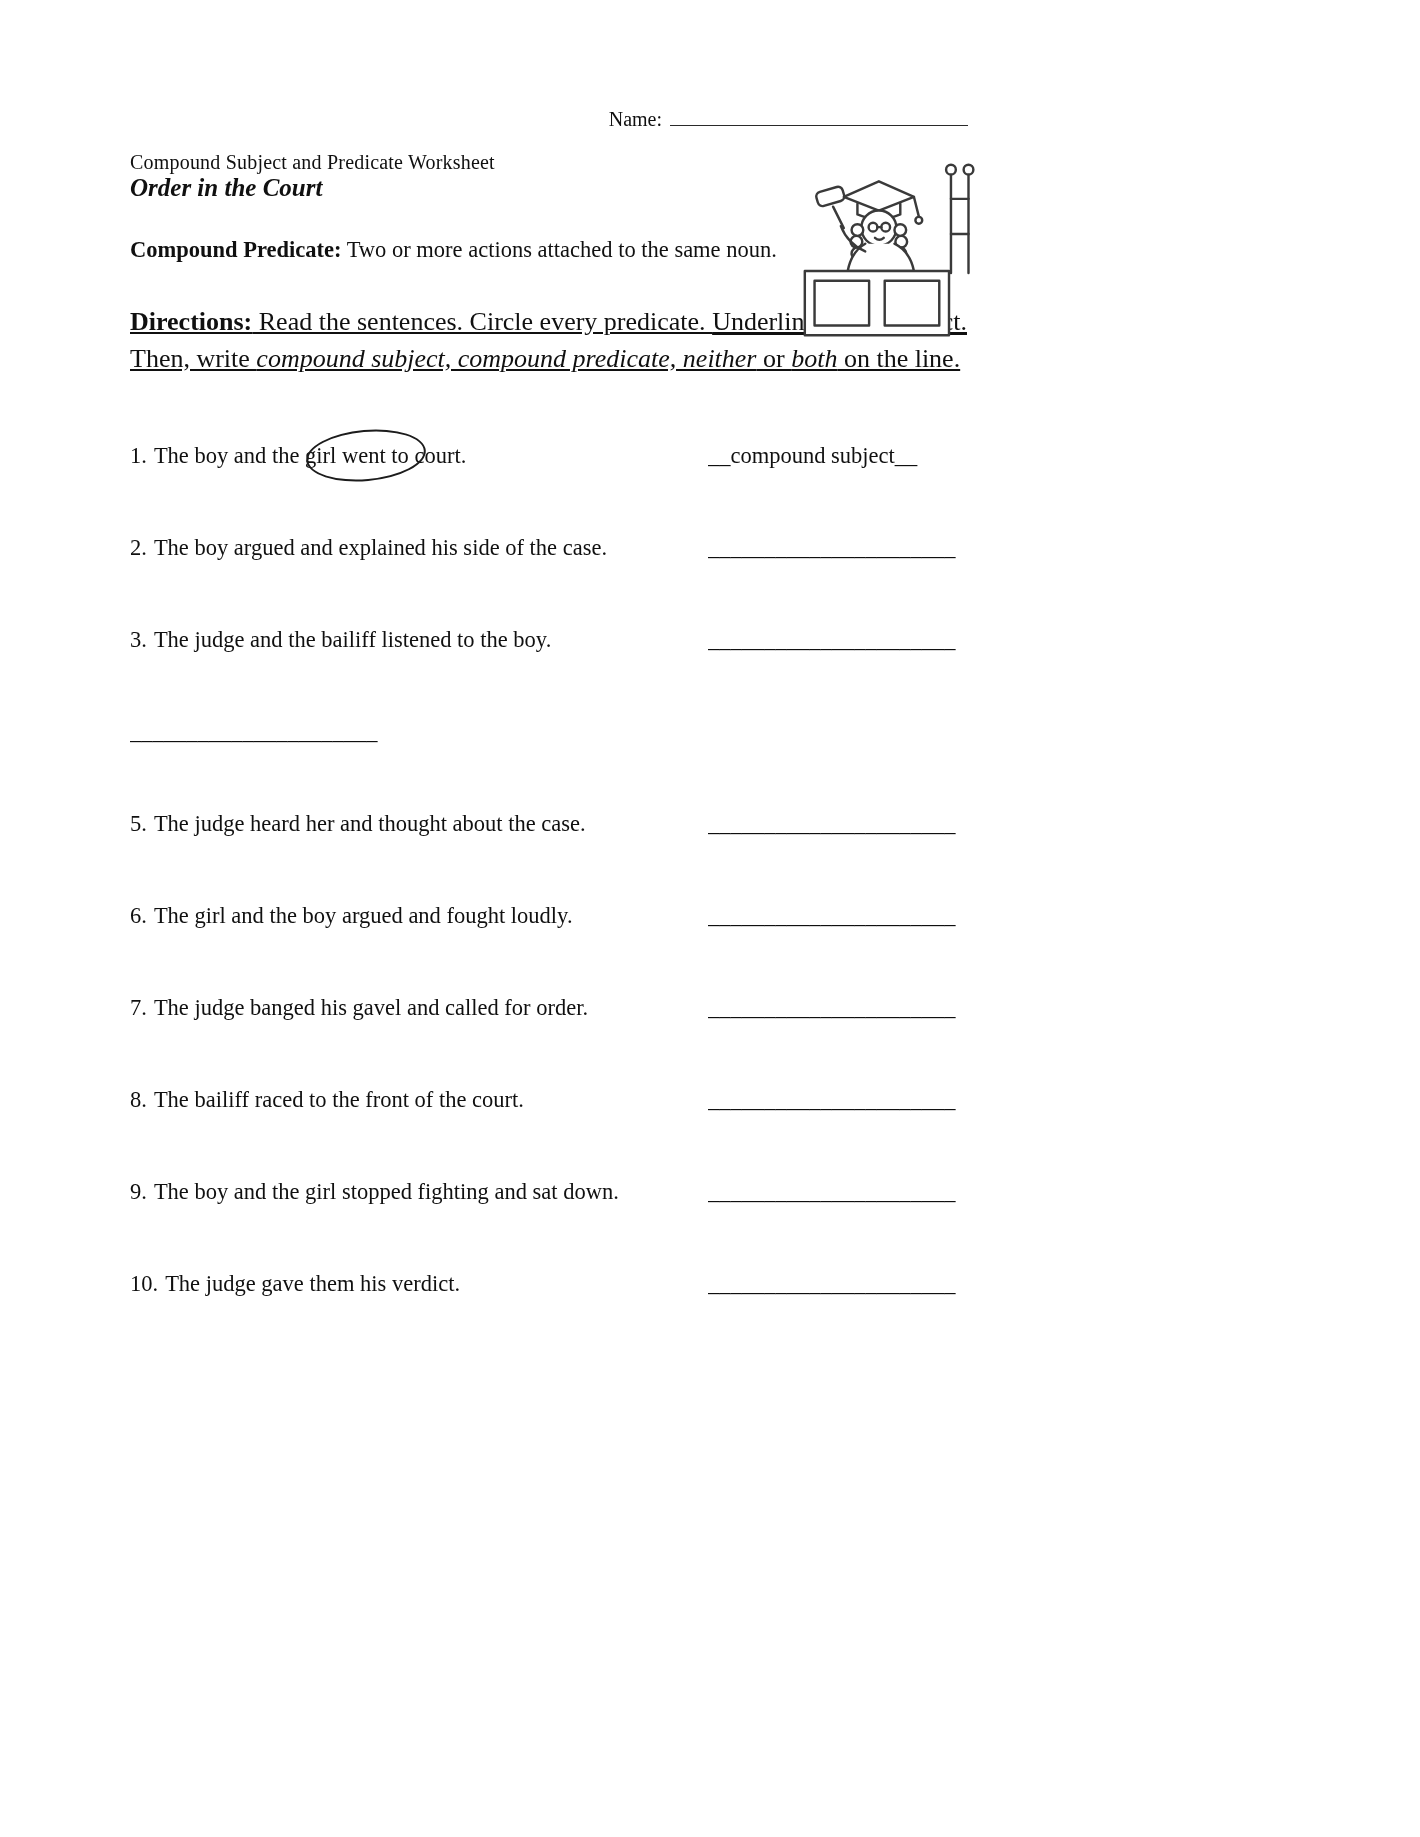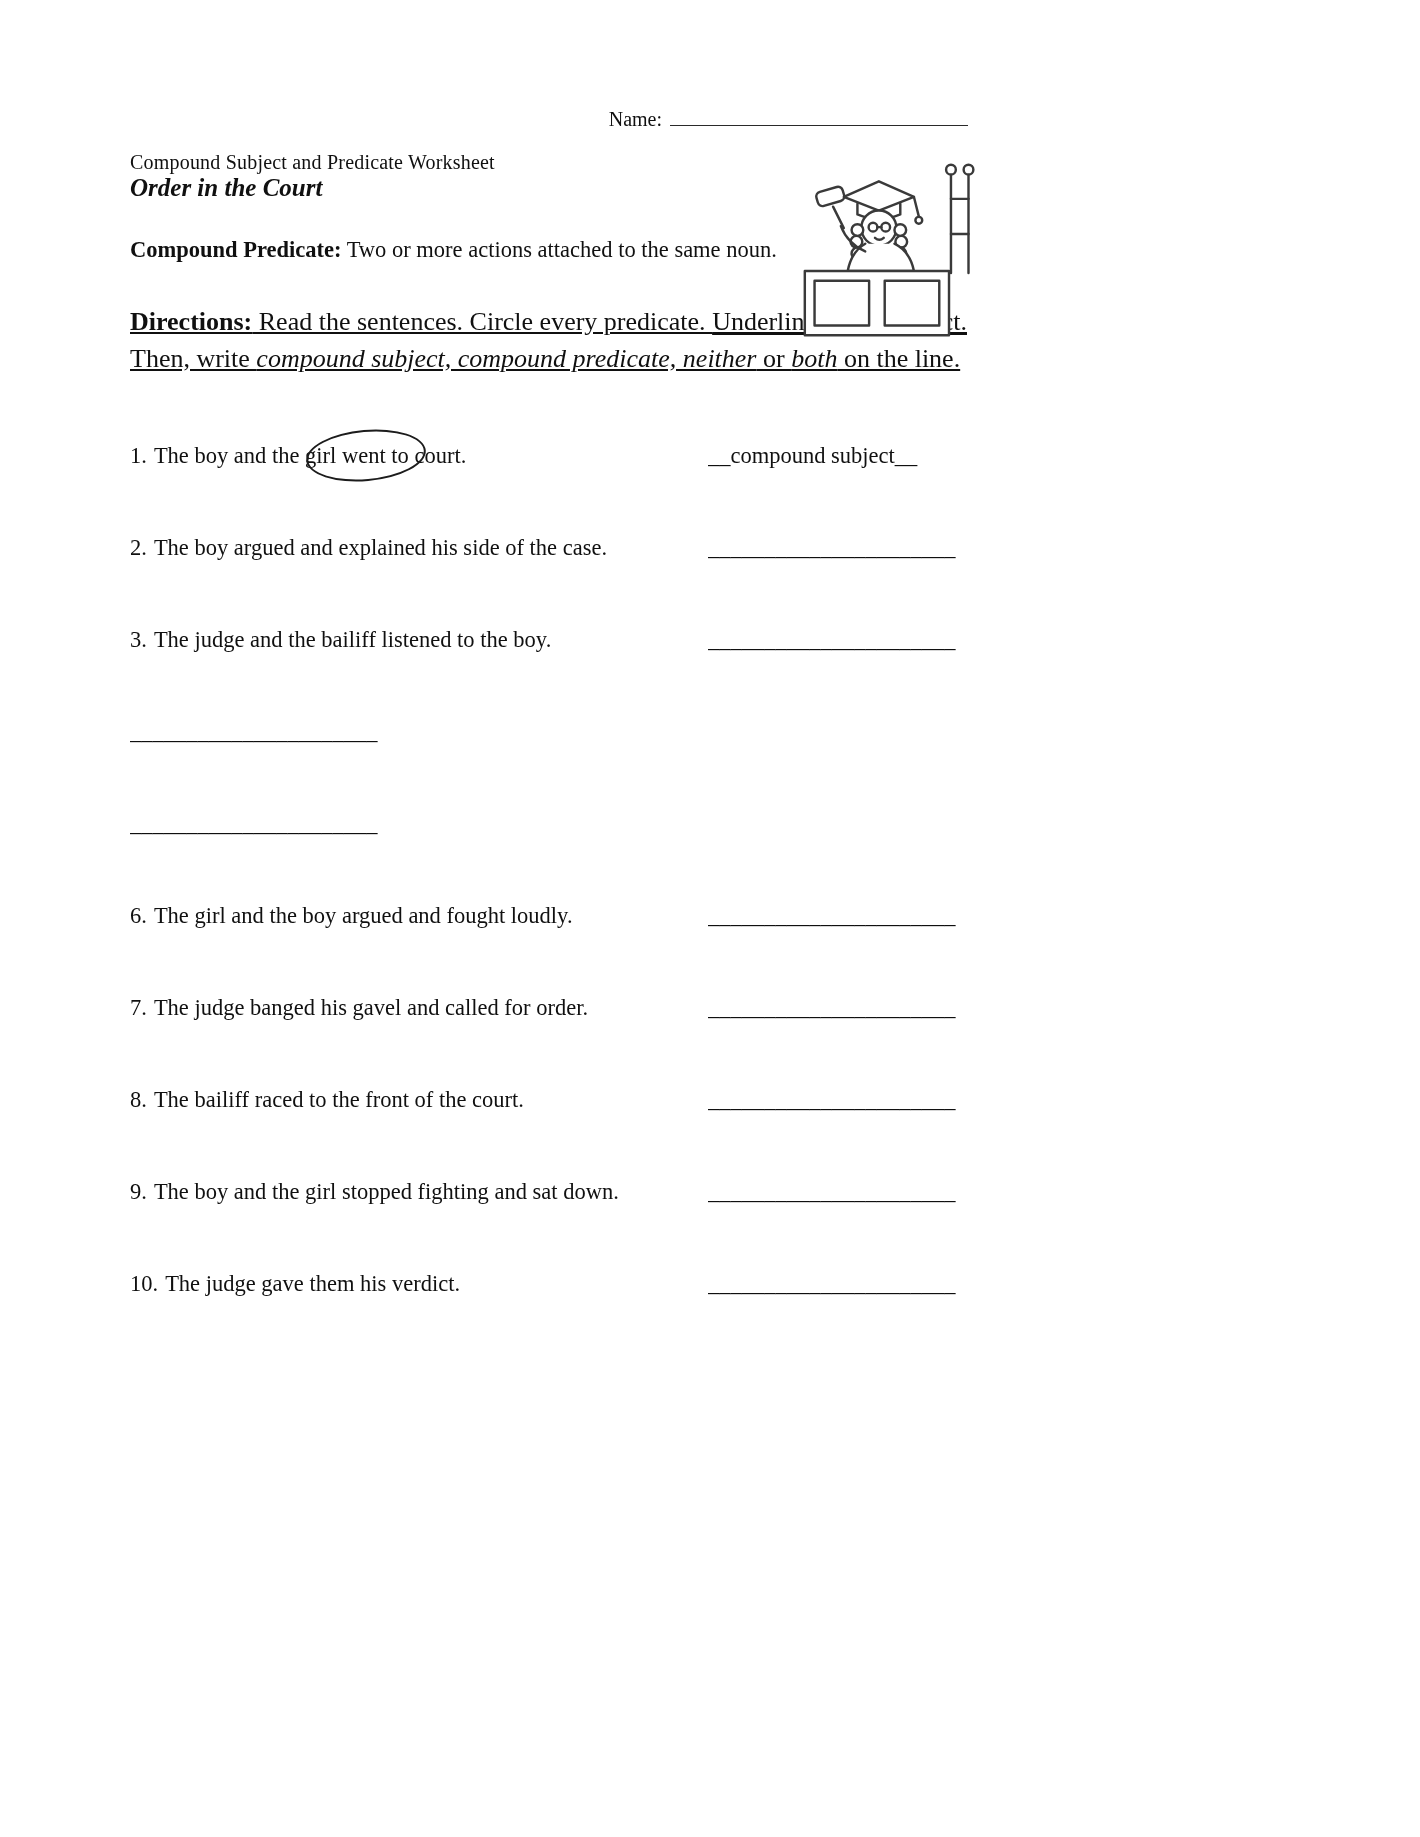--- a/index.html
+++ b/index.html
@@ -190,20 +190,23 @@
         <span class="num">3.</span><span>The judge and the bailiff listened to the boy.</span>
       </div>
       <div class="answer">______________________</div>
     </div>
 
     <div class="row">
       <div class="answer">______________________</div>
     </div>
 
     <div class="row">
+      <div class="sentence">
+        <span class="num">5.</span><span>The judge heard her and thought about the case.</span>
+      </div>
       <div class="answer">______________________</div>
     </div>
 
     <div class="row">
       <div class="sentence">
         <span class="num">6.</span><span>The girl and the boy argued and fought loudly.</span>
       </div>
       <div class="answer">______________________</div>
     </div>
 

